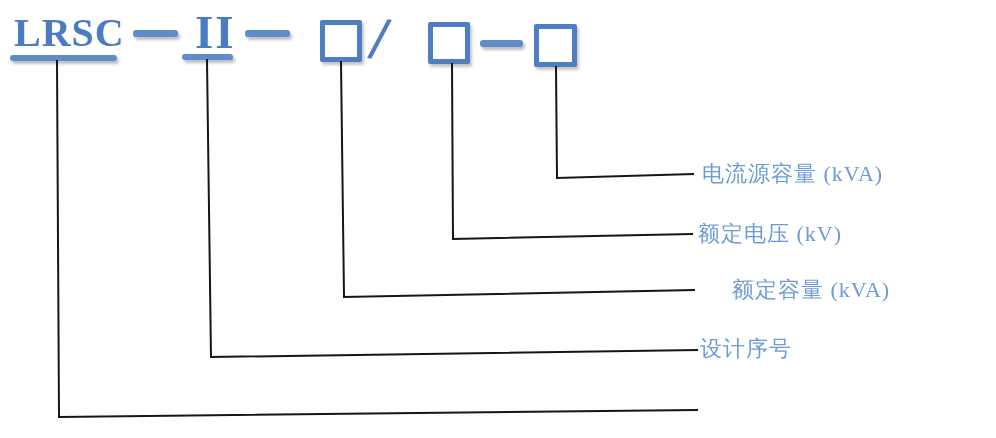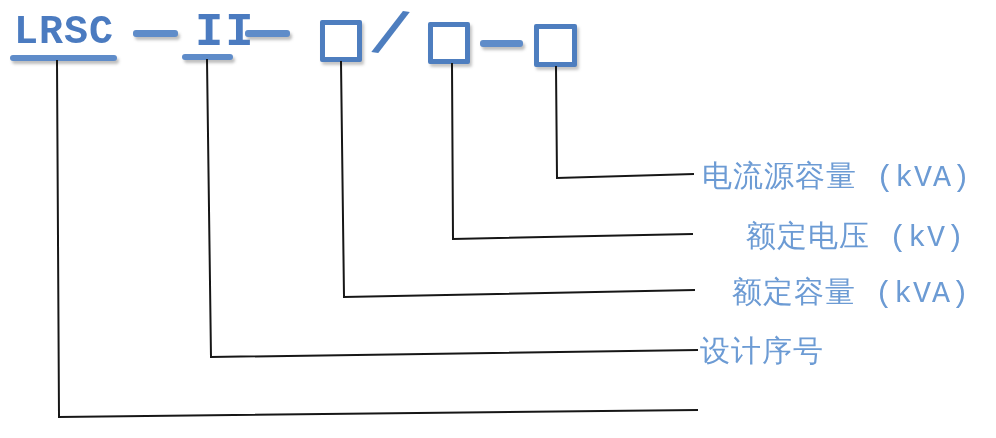--- a/index.html
+++ b/index.html
@@ -5,21 +5,21 @@
   html, body {
     margin: 0;
     padding: 0;
     background: #ffffff;
   }
   .stage {
     position: relative;
     width: 996px;
     height: 438px;
     background: #ffffff;
-    font-family: Liberation Mono, monospace;
+    font-family: Liberation Serif, serif;
     overflow: hidden;
     border-radius: 17px;
   }
   
   .code-text {
     position: absolute;
     color: #4b7bc0;
     font-weight: 700;
     line-height: 1;
     white-space: nowrap;
@@ -78,28 +78,28 @@
     fill: none;
     stroke: #161616;
     stroke-width: 2;
     stroke-linecap: square;
     stroke-linejoin: miter;
   }
   
   .lbl {
     position: absolute;
     color: #6c9bd4;
-    font-size: 30px;
+    font-size: 22px;
     line-height: 1.1;
     letter-spacing: 1px;
     white-space: nowrap;
     font-weight: 500;
   }
   .lbl.l1 { left: 702px; top: 162px; }
-  .lbl.l2 { left: 698px; top: 222px; margin-left: 48px; }
+  .lbl.l2 { left: 698px; top: 222px; }
   .lbl.l3 { left: 732px; top: 278px; }
   .lbl.l4 { left: 700px; top: 337px; }
   .lbl.l5 { left: 700px; top: 392px; }
 </style>
 </head>
 <body>
 
 <div class="stage">
 
   <span class="code-text lrsc">LRSC</span>

